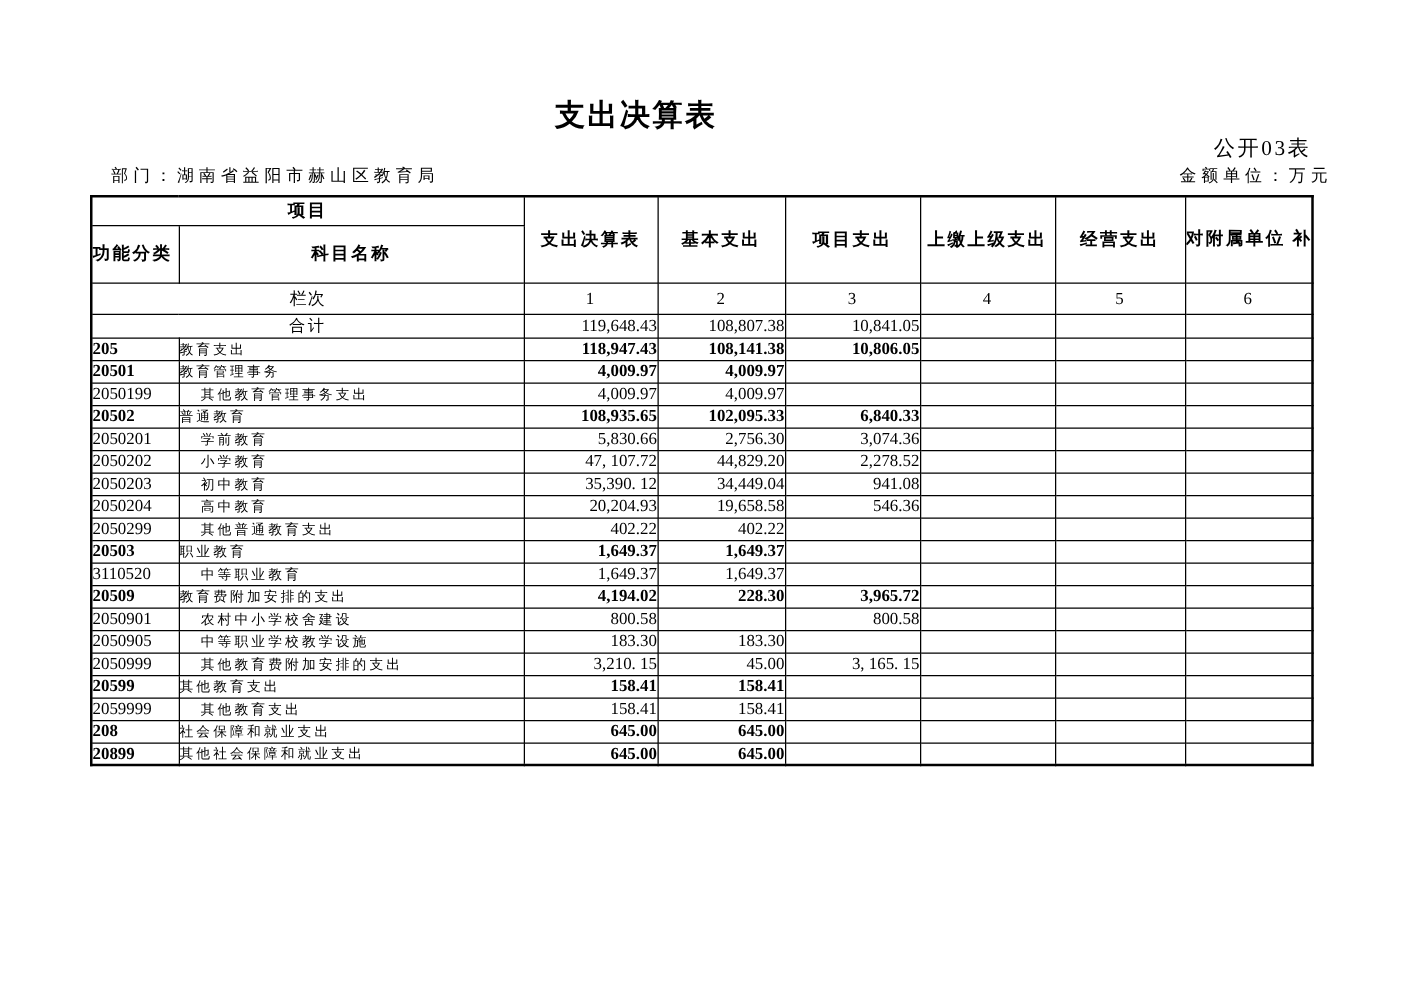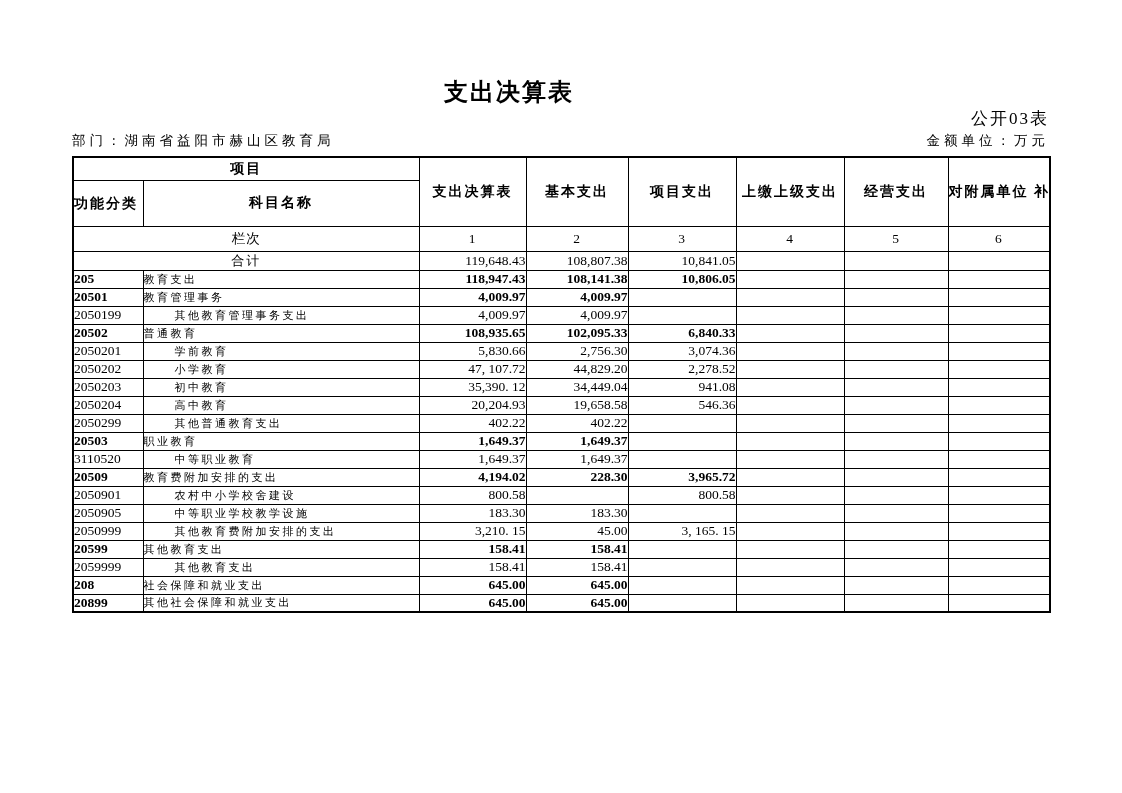--- a/index.html
+++ b/index.html
@@ -10,21 +10,21 @@
   }
   .page-title{
     position:absolute;top:76px;left:0;width:1018px;
     text-align:center;font-size:24px;font-weight:bold;letter-spacing:2px;
   }
   .sheet-label{
     position:absolute;top:107px;right:73px;
     font-size:17px;letter-spacing:2px;
   }
   .meta-row{
-    position:absolute;top:132px;left:72px;width:977px;
+    position:absolute;top:132px;left:89px;width:977px;
     display:flex;justify-content:space-between;
     font-size:13.5px;letter-spacing:4px;
   }
   table.fin{
     position:absolute;left:72px;top:156px;width:977px;
     border-collapse:collapse;table-layout:fixed;
     border:2px solid #000;
   }
   table.fin th,table.fin td{
     border:1px solid #000;padding:0;overflow:hidden;
@@ -35,21 +35,21 @@
     font-size:14px;letter-spacing:2px;
   }
   .two-line{white-space:pre-line;line-height:1.5;}
   tr.hr1{height:23px;}
   tr.hr2{height:46px;}
   tr.lanci{height:25px;}
   tr.lanci td{text-align:center;font-size:13.5px;font-weight:normal;letter-spacing:1px;}
   tbody tr{height:18px;}
   td.code{font-size:13.5px;text-align:left;padding-left:5px;}
   td.name{font-size:11px;text-align:left;padding-left:6px;letter-spacing:2.5px;}
-  td.name.indent{padding-left:31px;}
+  td.name.indent{padding-left:17px;}
   td.val{font-size:13.5px;text-align:right;padding-right:7px;}
   tr.summary td.code,tr.summary td.val{font-weight:bold;}
   td.total-label{text-align:center;font-size:13px;letter-spacing:2px;}
 </style>
 </head>
 <body>
 
 <div class="page-title">支出决算表</div>
 <div class="sheet-label">公开03表</div>
 <div class="meta-row">

